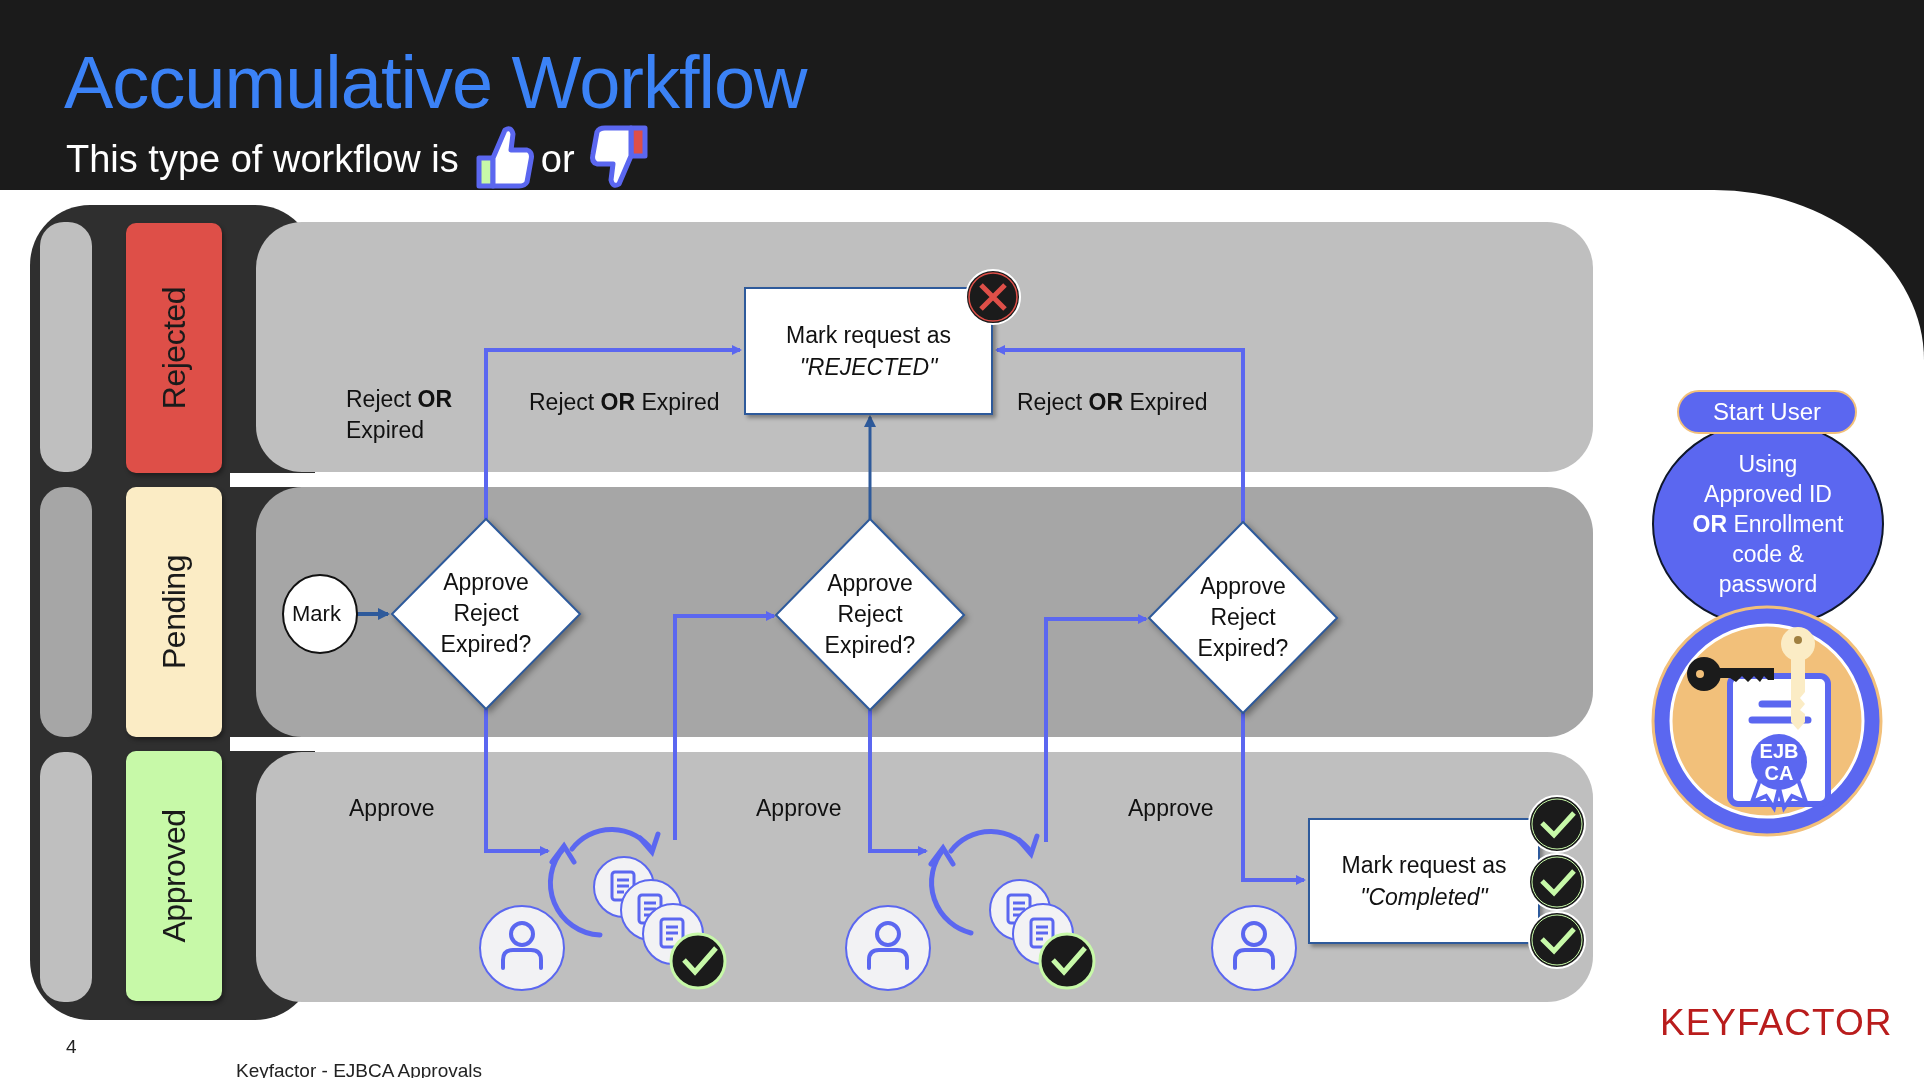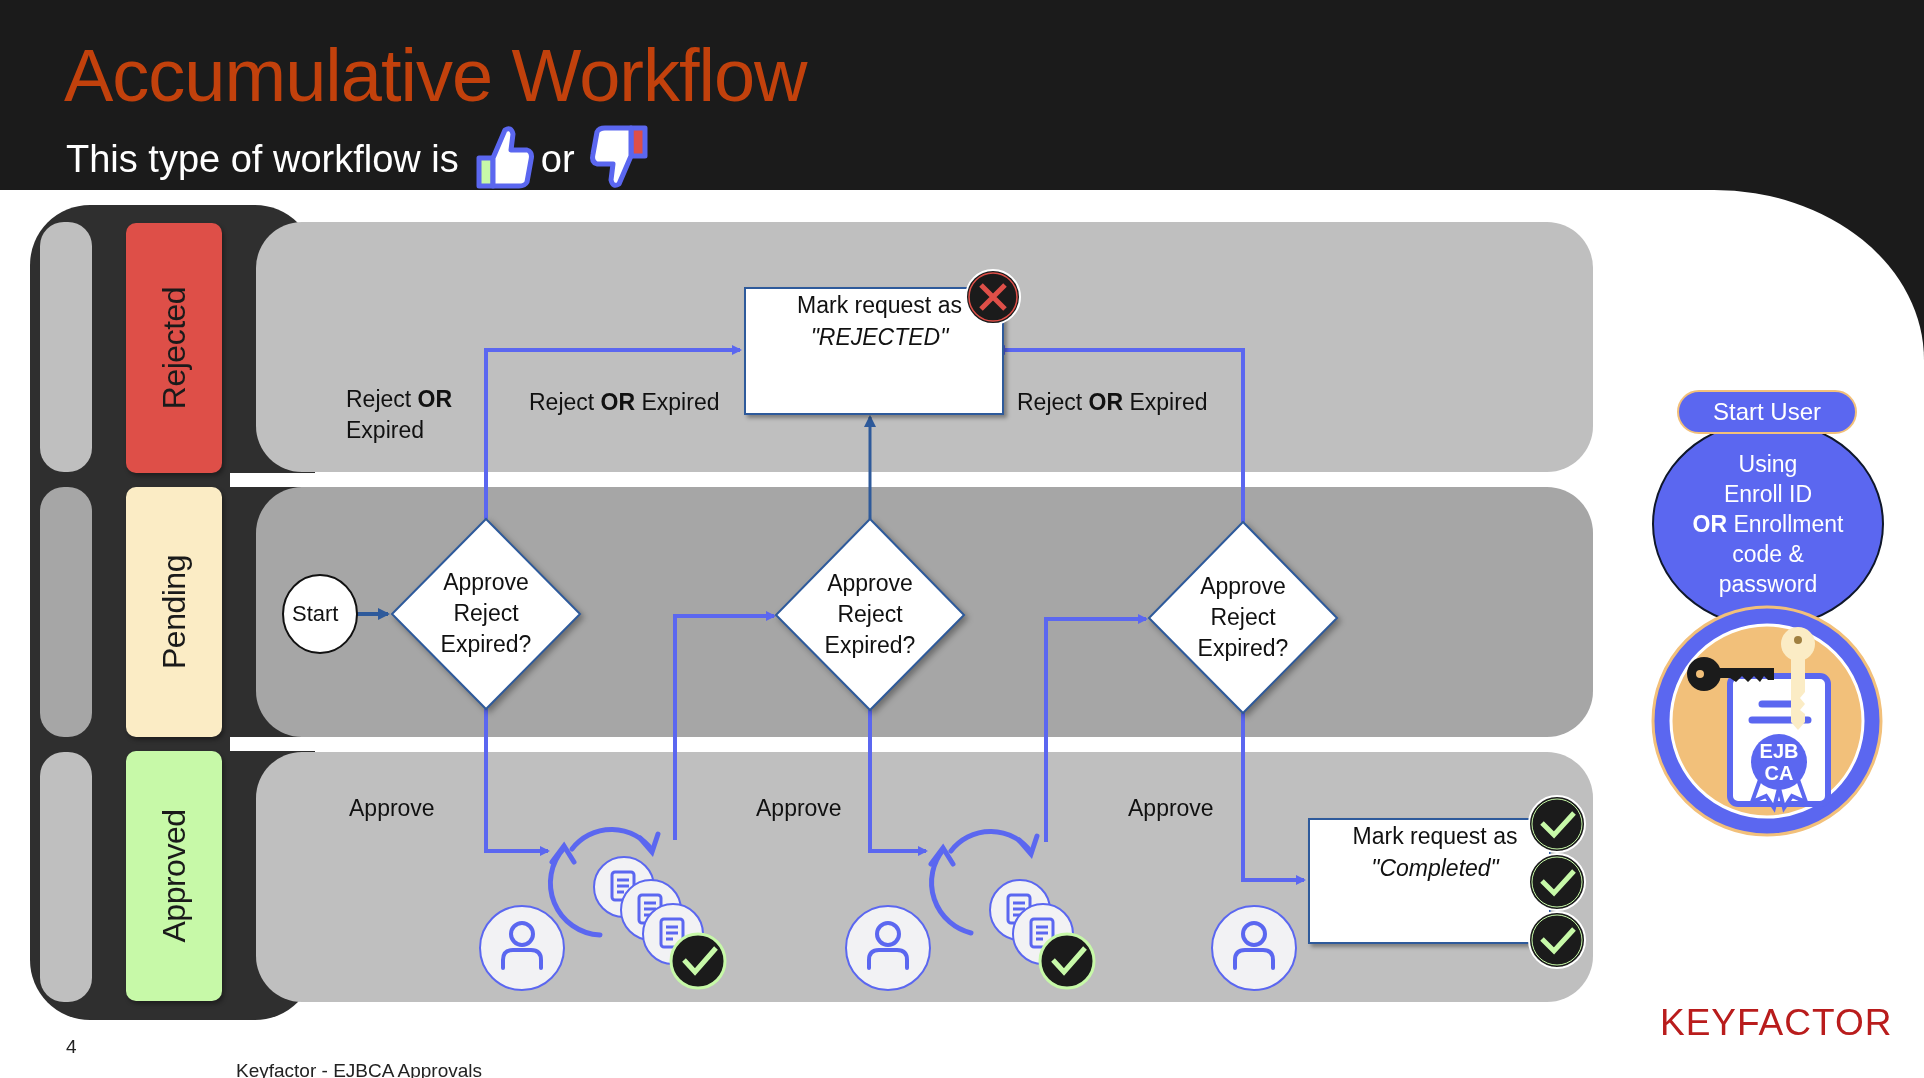--- a/index.html
+++ b/index.html
@@ -1,33 +1,33 @@
 <!DOCTYPE html>
 <html><head>
 <meta charset="utf-8">
 <style>
   html, body { margin:0; padding:0; }
   body { width:1924px; height:1078px; position:relative; overflow:hidden; background:#ffffff; font-family:"Liberation Sans", "DejaVu Sans", sans-serif; }
   .header { position:absolute; left:0; top:0; width:1924px; height:190px; background:#1b1b1b; }
   .header-curve { position:absolute; left:1700px; top:190px; width:224px; height:170px; background:#1b1b1b; }
   .header-curve-inner { position:absolute; left:1700px; top:190px; width:224px; height:170px; background:#ffffff; border-top-right-radius:210px 170px; }
-  .title { position:absolute; left:64px; top:33px; color:#c2410c; font-size:74px; font-weight:400; letter-spacing:-1px; white-space:nowrap; }
+  .title { position:absolute; left:64px; top:40px; color:#3b82f6; font-size:74px; font-weight:400; letter-spacing:-1px; white-space:nowrap; }
   .subtitle { position:absolute; left:66px; top:124px; color:#fff; font-size:38px; white-space:nowrap; display:flex; align-items:center; }
   .subtitle .thumb { display:inline-block; width:64px; height:70px; margin:0 4px; position:relative; top:-2px; }
   .subtitle span { display:inline-block; }
   .frame-dark { position:absolute; left:30px; top:205px; width:285px; height:815px; background:#2f2f2f; border-radius:60px; }
   .frame-cut { position:absolute; background:#ffffff; }
   .ghost { position:absolute; left:40px; width:52px; border-radius:24px; }
   .lane-label { position:absolute; left:126px; width:96px; border-radius:10px; box-shadow:2px 3px 4px rgba(0,0,0,0.35); }
   .lane-label .txt { position:absolute; left:50%; top:50%; transform:translate(-50%,-50%) rotate(-90deg); font-size:32px; color:#1a1a1a; white-space:nowrap; letter-spacing:-0.5px; }
   .lane { position:absolute; left:256px; width:1337px; height:250px; border-radius:46px; }
   svg.flow { position:absolute; left:0; top:0; width:1924px; height:1078px; pointer-events:none; }
   .lbl { position:absolute; font-size:23px; color:#111; white-space:nowrap; line-height:31px; }
   .lbl b { font-weight:700; }
-  .box { position:absolute; background:#fff; border:2px solid #2e5a9b; box-shadow:3px 3px 4px rgba(0,0,0,0.35); display:flex; flex-direction:column; align-items:center; font-size:23px; color:#111; line-height:32px;padding-left:11px; }
+  .box { position:absolute; background:#fff; border:2px solid #2e5a9b; box-shadow:3px 3px 4px rgba(0,0,0,0.35); display:flex; flex-direction:column; align-items:center; justify-content:center; font-size:23px; color:#111; line-height:32px; }
   .box i { font-style:italic; }
   .dtext { position:absolute; width:150px; text-align:center; font-size:23px; line-height:31px; color:#111; }
   .start-txt { position:absolute; font-size:22px; color:#111; }
   .enroll-pill { position:absolute; left:1677px; top:390px; width:176px; height:40px; background:#5b67f0; border:2px solid #f2c07a; border-radius:22px; color:#fff; font-size:24px; display:flex; align-items:center; justify-content:center; }
   .enroll-circle { position:absolute; left:1652px; top:420px; width:228px; height:204px; border-radius:50%; background:#5b67f0; border:2px solid #0f172a; color:#fff; font-size:23px; line-height:30px; text-align:center; display:flex; flex-direction:column; justify-content:center; }
   .enroll-circle b { font-weight:700; }
   .footer-num { position:absolute; left:66px; top:1036px; font-size:19px; color:#222; }
   .footer-text { position:absolute; left:236px; top:1036px; font-size:19px; color:#222;margin-top:24px; }
   .logo { position:absolute; left:1660px; top:1002px; font-size:37px; color:#b91c1c; letter-spacing:1px; font-weight:400; }
 </style>
@@ -195,21 +195,21 @@
       <circle cx="31" cy="89" r="25" fill="none" stroke="#c7f9a8" stroke-width="1"></circle>
     <path d="M16 88 L28 100 L48 78" fill="none" stroke="#c7f9a8" stroke-width="5"></path>
   </g>
   <g>
     <circle cx="31" cy="147" r="28" fill="#1b1b1b" stroke="#fff" stroke-width="2"></circle>
       <circle cx="31" cy="147" r="25" fill="none" stroke="#c7f9a8" stroke-width="1"></circle>
     <path d="M16 146 L28 158 L48 136" fill="none" stroke="#c7f9a8" stroke-width="5"></path>
   </g>
 </svg>
 
-<div class="start-txt" style="left:292px; top:601px;">Start</div>
+<div class="start-txt" style="left:292px; top:601px;">Mark</div>
 
 <div class="dtext" style="left:411px; top:567px;">
   <div>Approve</div>
   <div>Reject</div>
   <div>Expired?</div>
 </div>
 <div class="dtext" style="left:795px; top:568px;">
   <div>Approve</div>
   <div>Reject</div>
   <div>Expired?</div>
@@ -229,21 +229,21 @@
 </div>
 <div class="lbl" style="left:1017px; top:387px;">
   <span>Reject </span><b>OR</b><span> Expired</span>
 </div>
 <div class="lbl" style="left:349px; top:793px;">Approve</div>
 <div class="lbl" style="left:756px; top:793px;">Approve</div>
 <div class="lbl" style="left:1128px; top:793px;">Approve</div>
 
 <div class="enroll-circle">
   <div>Using</div>
-  <div>Enroll ID</div>
+  <div>Approved ID</div>
   <div><b>OR</b><span> Enrollment</span></div>
   <div>code &amp;</div>
   <div>password</div>
 </div>
 <div class="enroll-pill">Start User</div>
 
 <svg style="position:absolute; left:1650px; top:604px; width:234px; height:234px;" viewBox="0 0 234 234">
   <circle cx="117" cy="117" r="114" fill="#5b67f0" stroke="#f2c07a" stroke-width="3"></circle>
   <circle cx="117" cy="117" r="96" fill="#f2c07a" stroke="#fff" stroke-width="3"></circle>
   <rect x="80" y="72" width="98" height="128" rx="8" fill="#fff" stroke="#5b67f0" stroke-width="6"></rect>

